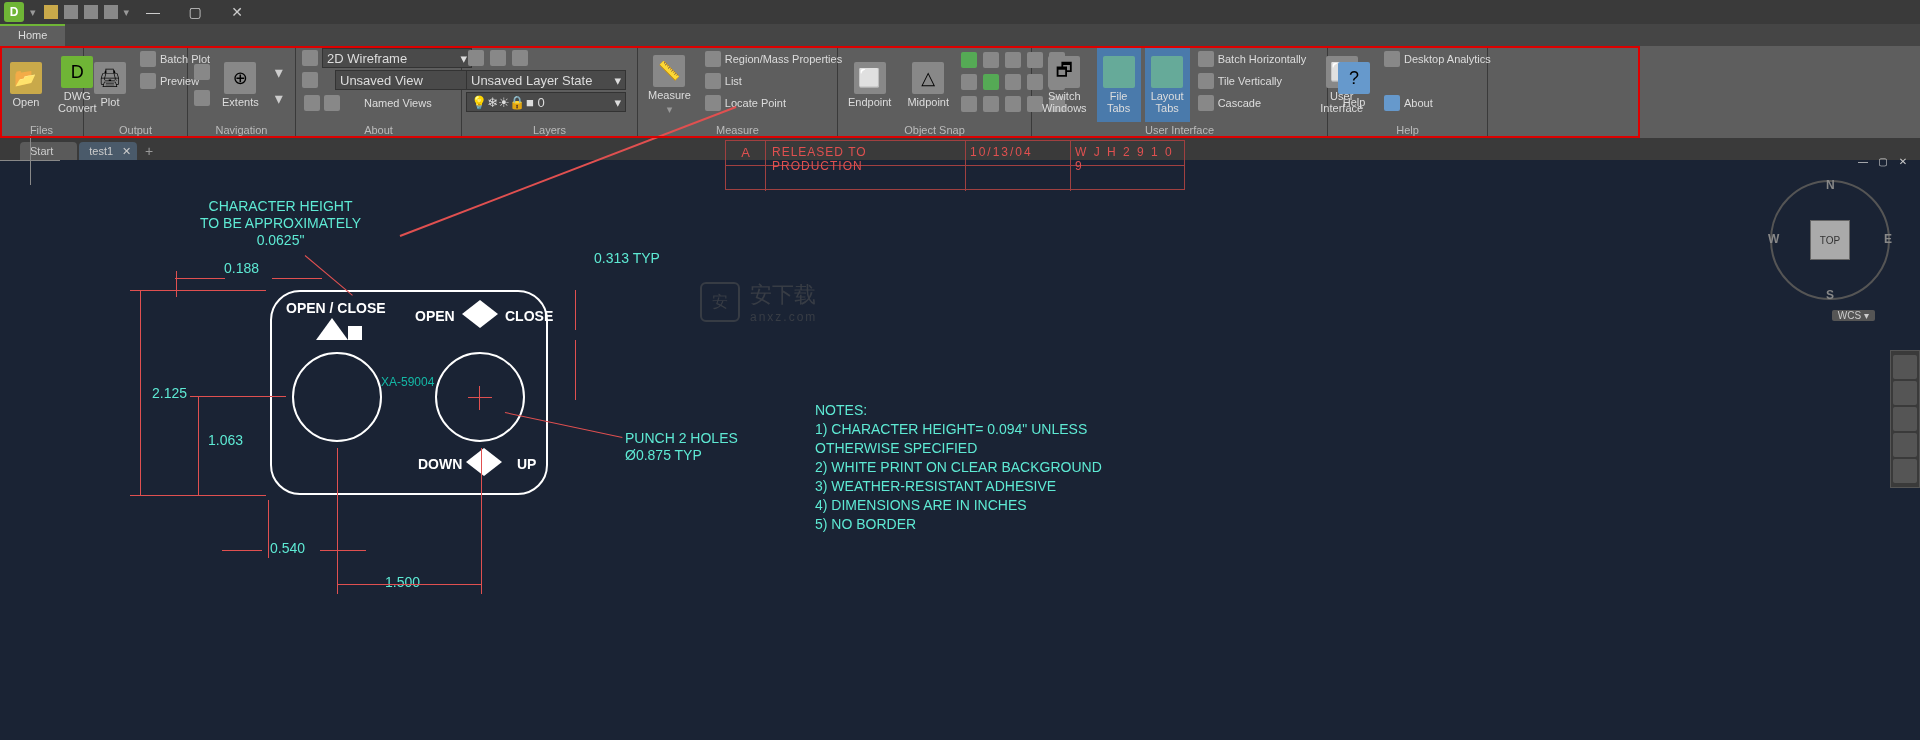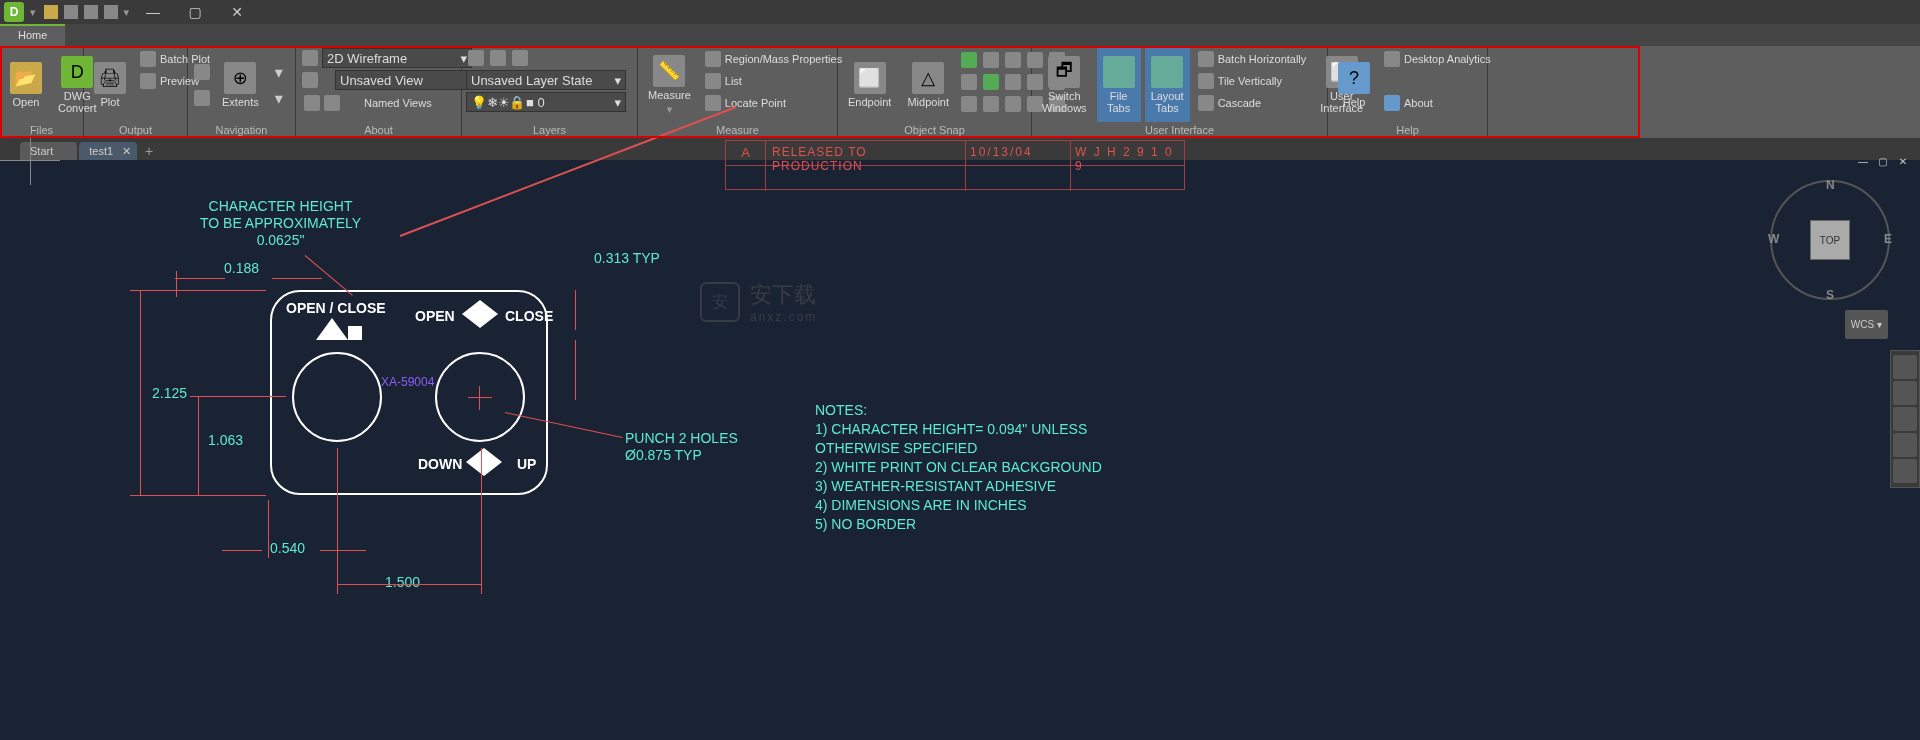--- a/index.html
+++ b/index.html
@@ -33,29 +33,29 @@
 .active-btn{background:#4a7aab}
 .doc-tabs{height:22px;background:#3a3a3a;display:flex;align-items:end;padding-left:20px;gap:2px}
 .doc-tab{background:#5a5a5a;color:#ccc;font-size:11px;padding:3px 24px 3px 10px;border-radius:4px 4px 0 0;position:relative}
 .doc-tab.active{background:#4a5a6a}
 .doc-tab-add{width:20px;height:18px;color:#999;display:flex;align-items:center;justify-content:center;font-size:14px;cursor:pointer}
 .canvas{position:absolute;left:0;top:160px;right:0;bottom:0;background:#1a2334}
 .axis-h{position:absolute;left:0;top:0;width:60px;height:1px;background:#888}
 .axis-v{position:absolute;left:30px;top:-25px;width:1px;height:50px;background:#888}
 .dim-text{position:absolute;color:#5eead4;font-size:14px;font-family:Arial}
 .white-text{position:absolute;color:#fff;font-size:14px;font-weight:bold;text-align:center}
-.blue-text{position:absolute;color:#8b5cf6;font-size:13px}
+.blue-text{position:absolute;color:#14b8a6;font-size:13px}
 .part-outline{position:absolute;border:2px solid #fff;border-radius:30px}
 .circle-w{position:absolute;border:2px solid #fff;border-radius:50%}
 .arrow-line{position:absolute;background:#e05050}
 .viewcube{position:absolute;right:30px;top:20px;width:120px;height:120px}
 .vc-ring{width:120px;height:120px;border:2px solid #555;border-radius:50%;position:absolute}
 .vc-box{position:absolute;left:40px;top:40px;width:40px;height:40px;background:#aaa;border:1px solid #666;display:flex;align-items:center;justify-content:center;font-size:10px;color:#333}
 .vc-dir{position:absolute;color:#888;font-size:12px;font-weight:bold}
-.wcs-badge{position:absolute;right:32px;top:150px;background:#555;color:#ccc;font-size:10px;padding:9px 6px;border-radius:2px}
+.wcs-badge{position:absolute;right:45px;top:150px;background:#555;color:#ccc;font-size:10px;padding:0 6px;border-radius:2px}
 .nav-bar{position:absolute;right:0;top:190px;width:30px;background:#3a3a3a;border:1px solid #555;display:flex;flex-direction:column;gap:2px;padding:4px 2px}
 .nav-btn{width:24px;height:24px;background:#555;border-radius:2px;cursor:pointer}
 .doc-min{position:absolute;right:8px;top:-6px;display:flex;gap:2px}
 .doc-min span{width:18px;height:14px;color:#ccc;font-size:10px;display:flex;align-items:center;justify-content:center;cursor:pointer}
 .red-line{position:absolute;background:#e05050;transform-origin:left center}
 .table-box{position:absolute;border:1px solid #a04040}
 .arrow-up-ico{width:0;height:0;border-left:16px solid transparent;border-right:16px solid transparent;border-bottom:22px solid #fff;display:inline-block}
 .arrow-body{width:14px;height:14px;background:#fff;display:inline-block}
 .watermark{position:absolute;color:#555;opacity:.5;display:flex;align-items:center;gap:10px}
 .wm-box{width:40px;height:40px;border:2px solid #555;border-radius:6px;display:flex;align-items:center;justify-content:center}

